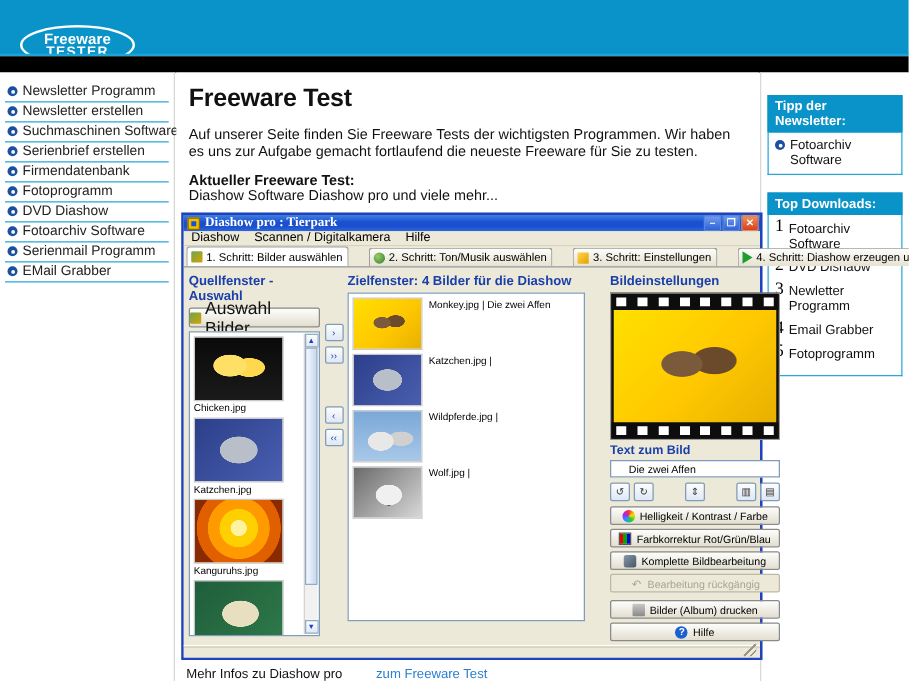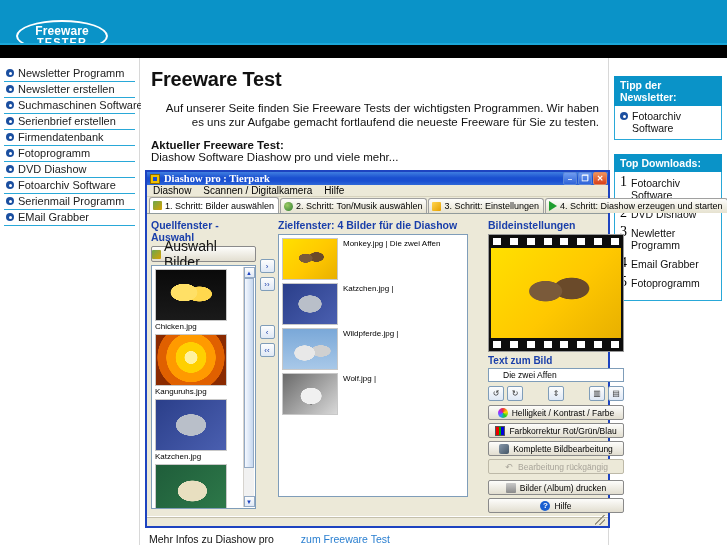--- a/index.html
+++ b/index.html
@@ -63,21 +63,21 @@
     background:#1b4fa0; position:relative; flex:0 0 auto;
   }
   .nav-bullet::after{
     content:""; position:absolute; left:2.5px; top:2.5px;
     width:3px; height:3px; background:#fff; border-radius:50%;
   }
   .nav-label { font-size:11px; color:#222; }
 
   
   #page-title { font-size:20px; font-weight:bold; color:#111; margin:4px 0 10px 2px; letter-spacing:-.2px;}
-  .body-text { font-size:11.5px; color:#111; line-height:14px; margin:0 0 10px 2px; max-width:450px;text-align:right;}
+  .body-text { font-size:11.5px; color:#111; line-height:14px; margin:0 0 10px 2px; max-width:450px;}
   .body-strong { font-weight:bold; font-size:11.5px; color:#111; margin:0 0 0 2px;}
   .body-sub { font-size:11.5px; color:#111; margin:0 0 8px 2px;}
 
   
   .side-box { margin-bottom:14px; }
   .side-head {
     background:#0a93c8; color:#fff; font-weight:bold; font-size:10.5px;
     padding:2px 5px; border:1px solid #0a93c8;
   }
   .side-body {
@@ -113,21 +113,21 @@
     background:linear-gradient(to bottom,#6f9cf0,#2f63d8);
   }
   .winbtn.close { background:linear-gradient(to bottom,#f0915a,#d8401a); border-color:#e08a60;}
 
   #menubar {
     height:15px; background:#ece9d8; display:flex; align-items:center;
     gap:12px; padding:0 6px; border-bottom:1px solid #d6d2bd; font-size:10px;
   }
   .menu-item { color:#000; cursor:pointer; }
 
-  #tabbar { display:flex; align-items:flex-end; height:16px; background:#ece9d8; padding-left:2px; gap:1px;}
+  #tabbar { display:flex; align-items:flex-end; height:16px; background:#ece9d8; padding-left:2px; gap:16px;}
   .tab {
     display:flex; align-items:center; gap:3px;
     border:1px solid #a0a0a0; border-bottom:none;
     border-radius:3px 3px 0 0;
     padding:1px 4px 1px 3px; font-size:9px; height:15px;
     background:linear-gradient(to bottom,#fdfdfb,#e6e2d0); color:#000;
     white-space:nowrap; cursor:pointer;
   }
   .tab.active { background:#fff; height:16px; }
   .tab-ico { width:9px; height:9px; flex:0 0 auto; border-radius:1px; }
@@ -409,26 +409,26 @@
       <div id="btn-auswahl">
         <span class="mini-ico"></span>
         <span>Auswahl Bilder</span>
       </div>
       <div id="srclist">
         <div class="src-item">
           <span class="thumb img-chicken"></span>
           <div class="src-name">Chicken.jpg</div>
         </div>
         <div class="src-item">
+          <span class="thumb img-katzchen"></span>
+          <div class="src-name">Katzchen.jpg</div>
+        </div>
+        <div class="src-item">
           <span class="thumb img-kangu"></span>
           <div class="src-name">Kanguruhs.jpg</div>
-        </div>
-        <div class="src-item">
-          <span class="thumb img-katzchen"></span>
-          <div class="src-name">Katzchen.jpg</div>
         </div>
         <div class="src-item">
           <span class="thumb img-katzchen02"></span>
 
         </div>
 
         <div class="vscroll">
           <span class="vs-btn">▲</span>
           <span class="vs-thumb" style="height:190px;"></span>
           <span style="flex:1 1 auto"></span>

